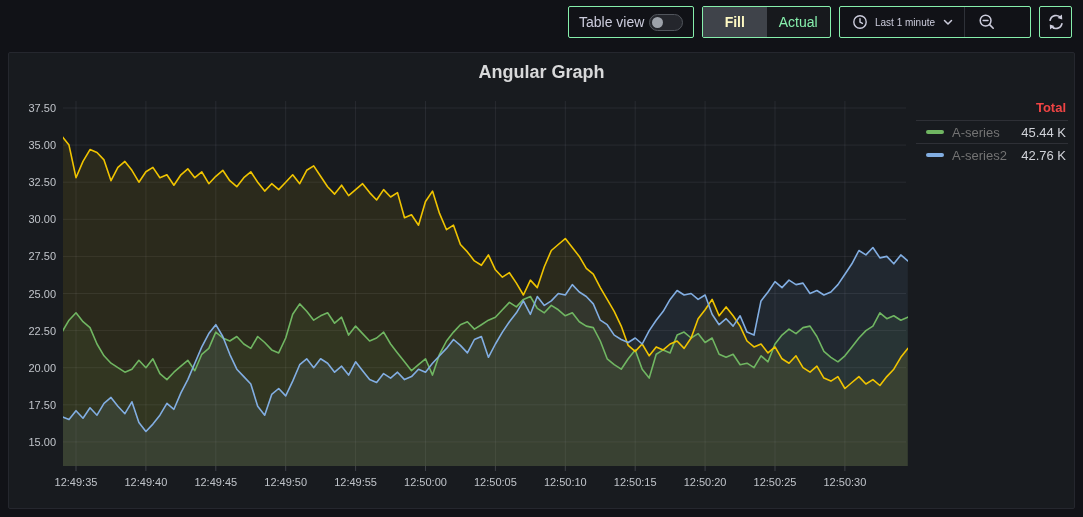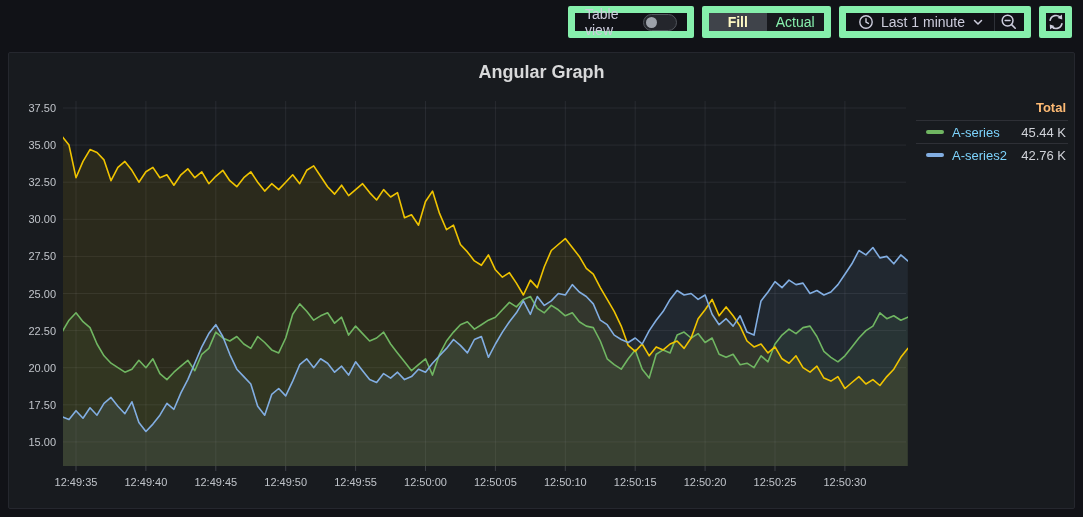--- a/index.html
+++ b/index.html
@@ -7,21 +7,21 @@
     width: 1083px; height: 517px;
     background: #111217;
     font-family: "Liberation Sans", sans-serif;
     overflow: hidden;
     position: relative;
   }
   
   .toolbar { position: absolute; top: 0; left: 0; width: 1083px; height: 44px; }
   .tb-group {
     position: absolute; top: 6px; height: 32px;
-    border: 7px solid #86efac; border-radius: 2px;
+    border: 1px solid #86efac; border-radius: 2px;
     background: #111217; color: #ccccdc;
     display: flex; align-items: center;
     font-size: 14px;
   }
   .tableview { left: 568px; width: 126px; padding: 0 10px; justify-content: space-between; cursor: pointer; }
   .toggle {
     width: 34px; height: 17px; border-radius: 9px;
     background: #24262c; border: 1px solid #51555c;
     position: relative; flex: 0 0 auto;
   }
@@ -31,21 +31,21 @@
     background: #9da2aa;
   }
   .segmented { left: 702px; width: 129px; padding: 0; overflow: hidden; background: #17191d; }
   .seg {
     height: 100%; display: flex; align-items: center; justify-content: center;
     flex: 1; cursor: pointer; color: #86efac; font-size: 14px;
   }
   .seg.active { background: #3f434a; color: #fef9c3; font-weight: bold; }
   .timepicker { left: 839px; width: 192px; }
   .time-main { display: flex; align-items: center; gap: 7px; padding: 0 10px 0 12px; height: 100%; cursor: pointer; }
-  .time-label { font-size: 14px; font-weight: 500; color: #ccccdc; white-space: nowrap; }
+  .time-label { font-size: 10px; font-weight: 500; color: #ccccdc; white-space: nowrap; }
   .tp-divider { width: 1px; height: 100%; background: #2e3138; }
   .zoomout-btn { width: 44px; height: 100%; display: flex; align-items: center; justify-content: center; cursor: pointer; }
   .refresh { left: 1039px; width: 33px; justify-content: center; cursor: pointer; }
   .icon-svg { display: block; }
   
   .panel {
     position: absolute; left: 8px; top: 52px;
     width: 1067px; height: 457px;
     background: #181b1f;
     border: 1px solid #25272e; border-radius: 2px;
@@ -56,29 +56,29 @@
     cursor: pointer;
   }
   #chart-svg { position: absolute; left: 0; top: 0; }
   
   .legend {
     position: absolute; top: 42px; right: 6px; width: 152px;
     font-size: 13px; color: #d0d2d8;
   }
   .legend-header {
     height: 25px; display: flex; align-items: center; justify-content: flex-end;
-    font-weight: bold; color: #fdba74; cursor: pointer; padding-right: 2px;
+    font-weight: bold; color: #ef4444; cursor: pointer; padding-right: 2px;
   }
   .legend-row {
     height: 23px; display: flex; align-items: center;
     border-top: 1px solid rgba(204,204,220,0.12);
     cursor: pointer; padding-right: 2px;
   }
   .swatch { width: 18px; height: 4px; border-radius: 2px; margin: 0 8px 0 10px; flex: 0 0 auto; }
-  .legend-label { color: #7dd3fc; }
+  .legend-label { color: #737373; }
   .legend-value { margin-left: auto; color: #d0d2d8; }
 </style>
 </head>
 <body>
 
 <div class="toolbar">
 
   <div class="tb-group tableview">
     <span>Table view</span>
     <span class="toggle">

